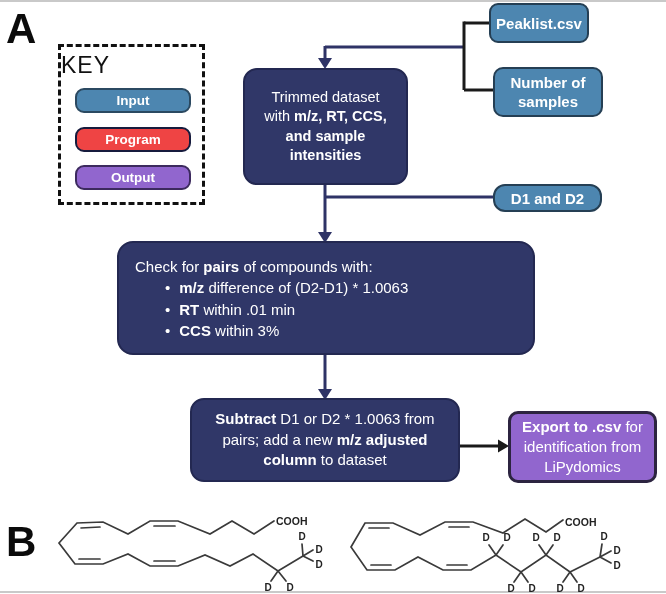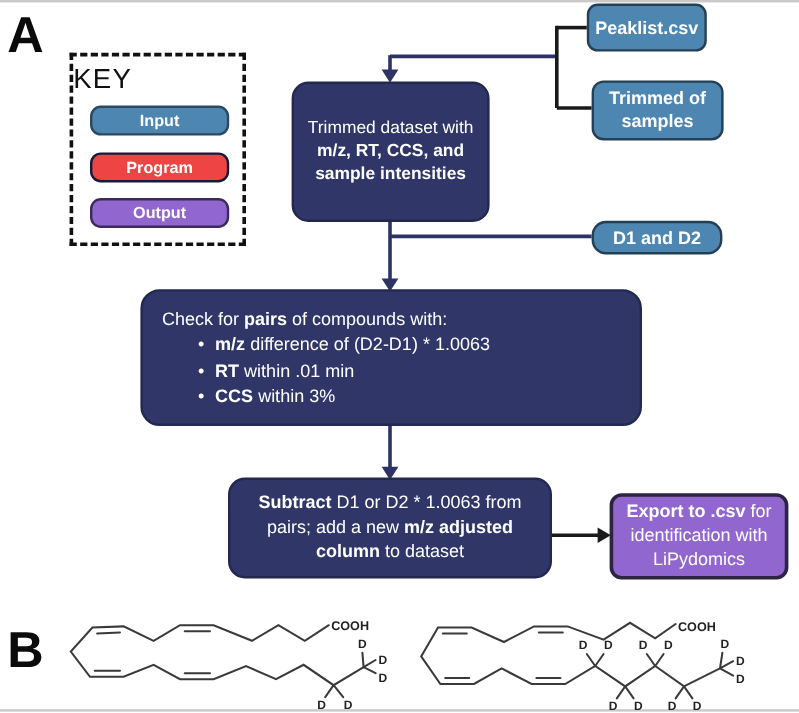--- a/index.html
+++ b/index.html
@@ -34,21 +34,21 @@
     position:absolute;box-sizing:border-box;color:#fff;
     display:flex;flex-direction:column;align-items:center;justify-content:center;
     text-align:center;
   }
   .blue{background:#4d86b0;border:2.5px solid #253f54;font-weight:700;}
   .navy{background:#303768;border:2px solid #232851;}
   .purple{background:#9166ce;border:3px solid #2c2440;}
   .peaklist{left:489px;top:3px;width:100px;height:40px;border-radius:9px;font-size:15px;}
   .numsamples{left:493px;top:67px;width:110px;height:50px;border-radius:10px;font-size:15px;line-height:1.3;}
   .d1d2{left:493px;top:184px;width:109px;height:28px;border-radius:12px;font-size:15px;justify-content:center;}
-  .trimmed{left:243px;top:68px;width:165px;height:117px;border-radius:14px;font-size:14.5px;line-height:1.32;padding:6px 9px;}
+  .trimmed{left:243px;top:68px;width:165px;height:117px;border-radius:14px;font-size:14.5px;line-height:1.32;padding:6px 19px;}
   .check{
     left:117px;top:241px;width:418px;height:114px;border-radius:16px;font-size:15px;
     align-items:flex-start;justify-content:flex-start;text-align:left;
     padding:13px 12px 0 16px;line-height:1.42;
   }
   .check b{font-weight:700;}
   .check-bullets{margin-left:30px;}
   .bullet-row{display:flex;gap:9px;align-items:baseline;}
   .bullet-dot{font-size:15px;line-height:1.42;}
   .subtract{left:190px;top:398px;width:270px;height:84px;border-radius:14px;font-size:15px;line-height:1.38;padding:6px 12px;}
@@ -99,21 +99,21 @@
       <path d="M460 446 H499"></path>
     </g>
     <polygon points="498,439.5 498,452.5 509,446" fill="#1a1a1a"></polygon>
   </svg>
 
   <div class="box blue peaklist">
     <span>Peaklist.csv</span>
   </div>
 
   <div class="box blue numsamples">
-    <span>Trimmed of samples</span>
+    <span>Number of samples</span>
   </div>
 
   <div class="box navy trimmed">
     <span><span>Trimmed dataset with </span><b>m/z, RT, CCS, and sample intensities</b></span>
   </div>
 
   <div class="box blue d1d2">
     <span>D1 and D2</span>
   </div>
 
@@ -133,21 +133,21 @@
         <span><b>CCS</b><span> within 3%</span></span>
       </div>
     </div>
   </div>
 
   <div class="box navy subtract">
     <span><b>Subtract</b><span> D1 or D2 * 1.0063 from pairs; add a new </span><b>m/z adjusted column</b><span> to dataset</span></span>
   </div>
 
   <div class="box purple export">
-    <span><b>Export to .csv</b><span> for identification with LiPydomics</span></span>
+    <span><b>Export to .csv</b><span> for identification from LiPydomics</span></span>
   </div>
 
   <svg class="mol" style="left:50px;top:503px;" width="280" height="91" viewBox="0 0 280 91">
     <g stroke="#3a3a3a" stroke-width="1.7" fill="none" stroke-linecap="round">
       <path d="M224 18 L204 31 L182 18 L160 31 L128 18 L100 18 L78 31 L53 19 L27 20 L9 40 L25 61 L53 61 L78 51 L100 63 L128 63 L155 52 L180 63 L203 51 L228 68 L253 53"></path>
       <path d="M104 23 L125 23"></path>
       <path d="M31 25 L50 24"></path>
       <path d="M29 56 L50 56"></path>
       <path d="M104 58 L125 58"></path>
       <path d="M228 68 L221 78 M228 68 L236 78"></path>

